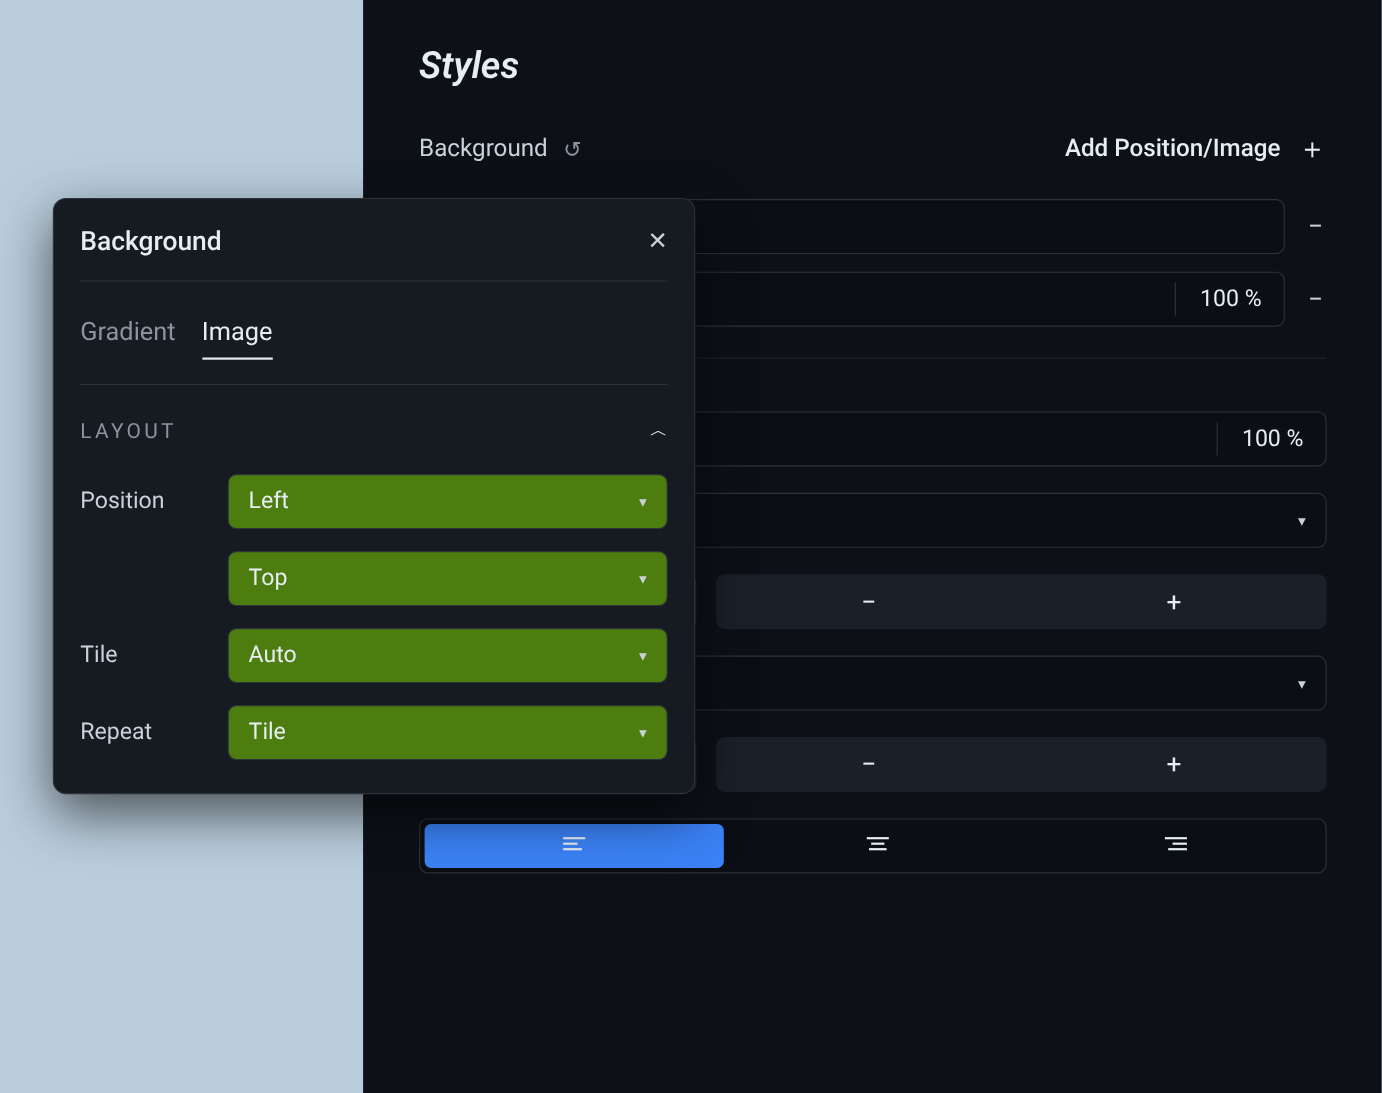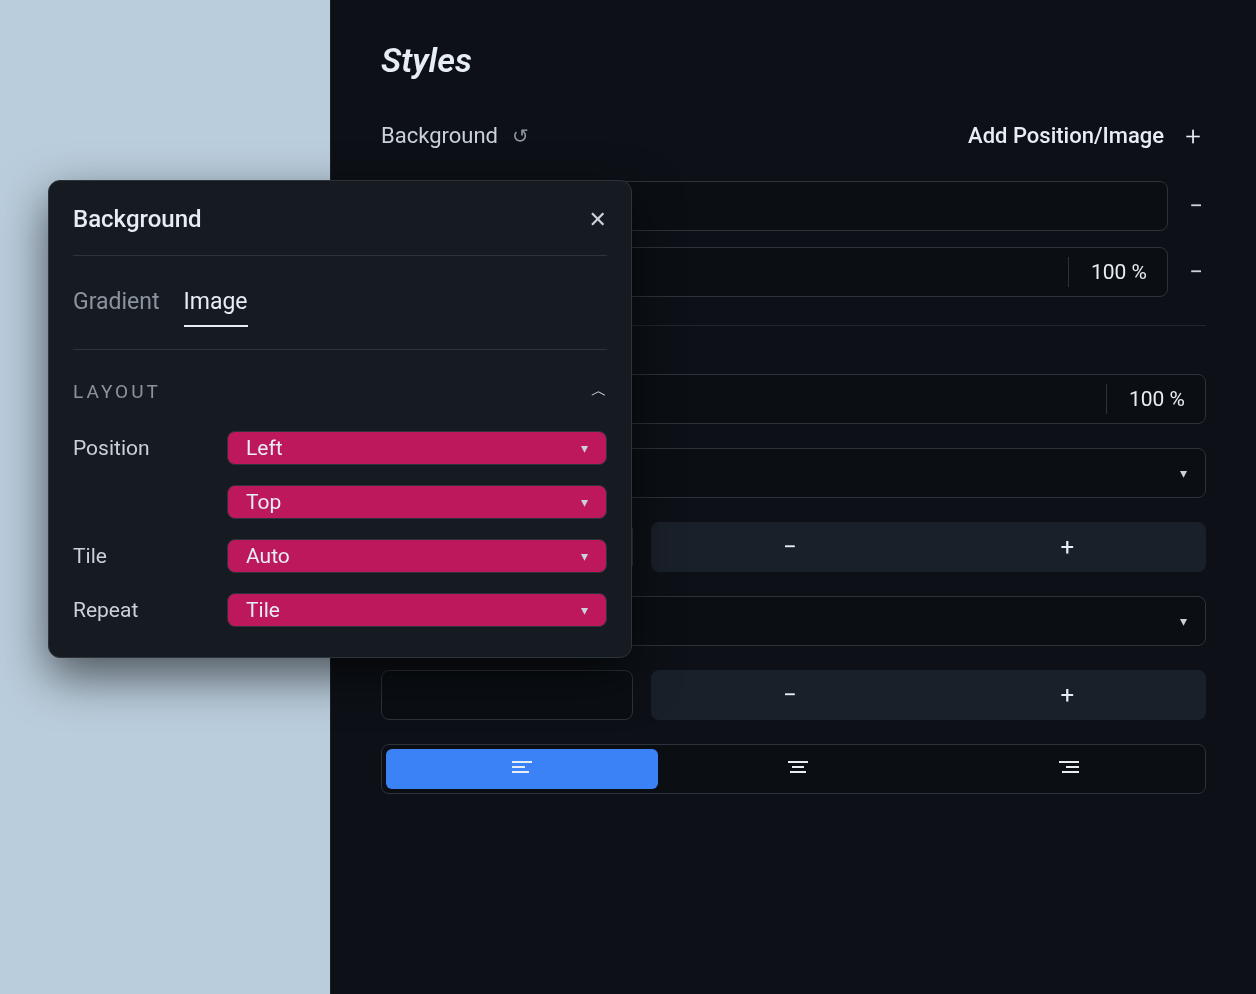--- a/index.html
+++ b/index.html
@@ -338,30 +338,29 @@
       margin-bottom: 20px;
       justify-content: center;
     }
     .field-label {
       width: 134px;
       color: #c9d1d9;
       font-size: 21px;
     }
     .field-select {
       flex: 1;
-      height: 34px;
-      background: #be185d;
+      height: 50px;
+      background: #4d7c0f;
       border: 1px solid #2d333b;
       border-radius: 8px;
       padding: 0 18px;
       display: flex;
       align-items: center;
       justify-content: space-between;
       cursor: pointer;
-      margin-left: 20px;
     }
     .field-select-text {
       color: #e6edf3;
       font-size: 21px;
     }
   </style>
 </head>
 <body>
 
 <div class="right-panel">

